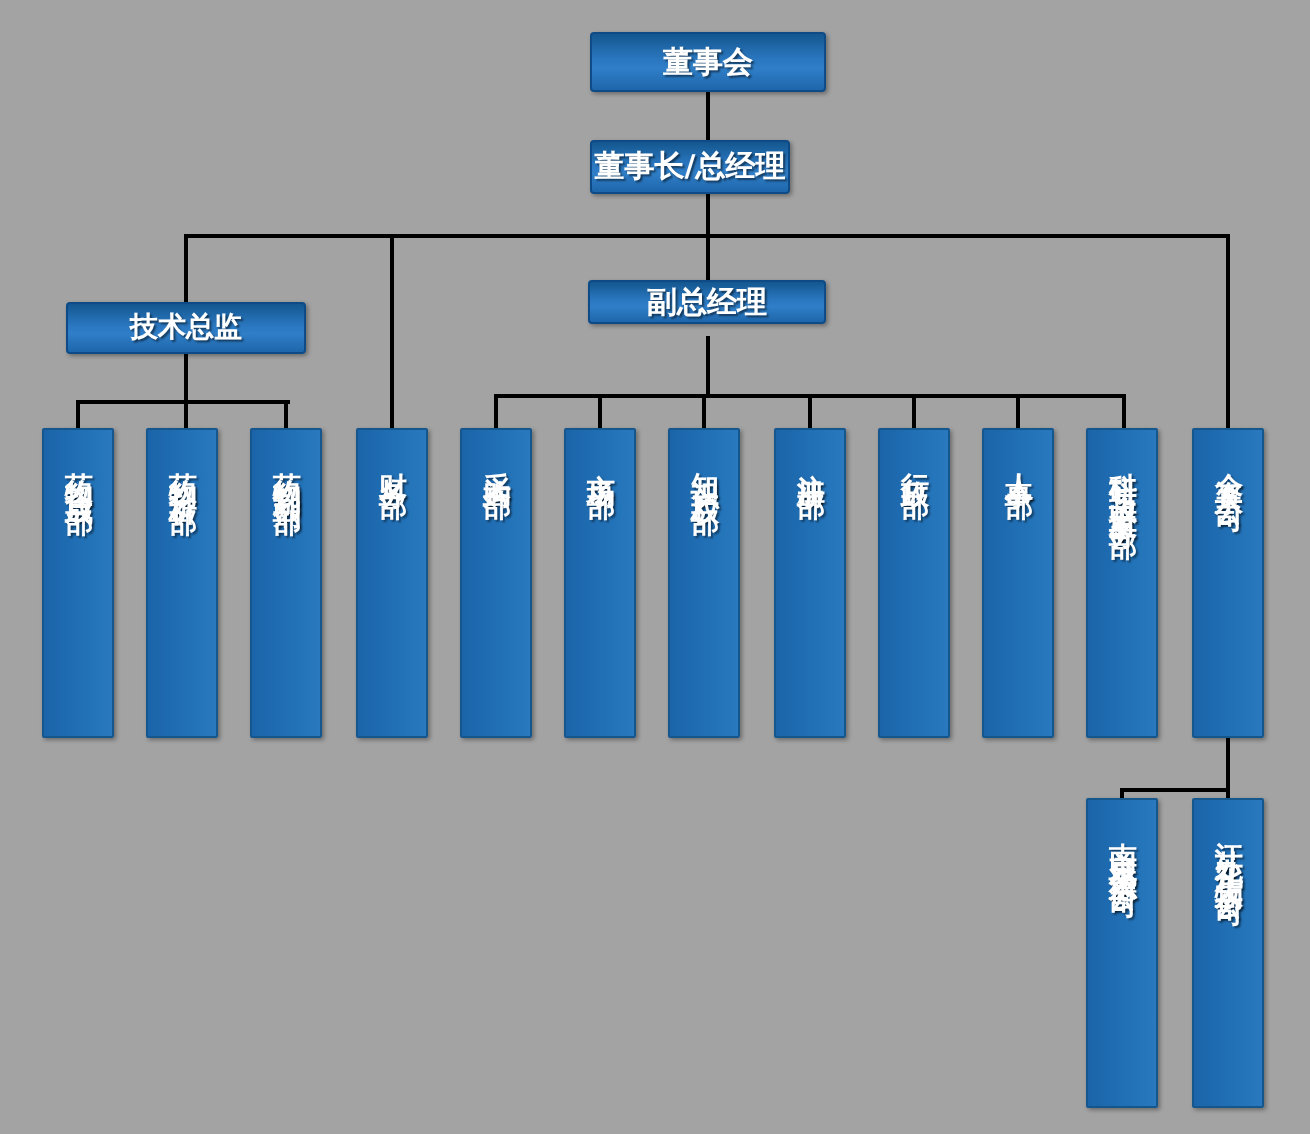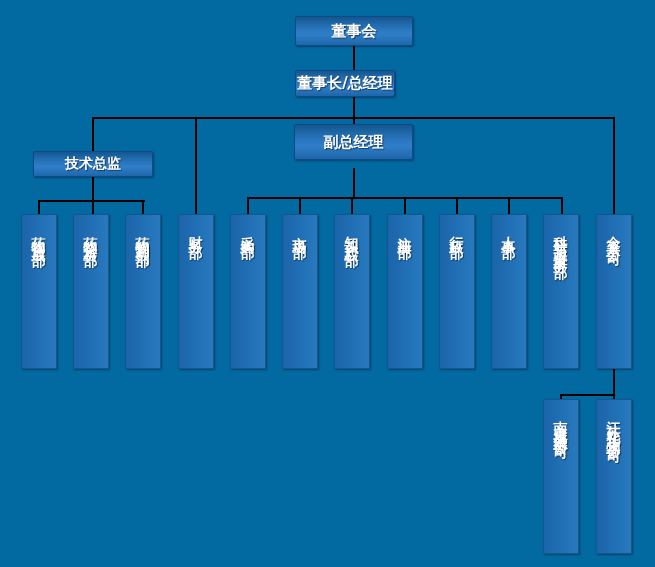--- a/index.html
+++ b/index.html
@@ -1,17 +1,17 @@
 <!DOCTYPE html>
 <html><head>
 <meta charset="utf-8">
 <style>
   html,body{margin:0;padding:0;background:#ffffff;font-family:"DejaVu Sans","Liberation Sans",sans-serif;}
   *{box-sizing:border-box;}
-  .canvas{position:relative;width:655px;height:567px;background:#0369a1;overflow:hidden;}
+  .canvas{position:relative;width:655px;height:567px;background:#a3a3a3;overflow:hidden;}
   .l{position:absolute;background:#000000;}
   .hbox{
     position:absolute;
     background:linear-gradient(to bottom,#14578f 0%,#2a77c0 45%,#2f7ec7 62%,#1e66ab 100%);
     border:1px solid #0d4a86;border-radius:2px;
     box-shadow:1px 1px 2px rgba(0,0,0,0.35);
     display:flex;align-items:center;justify-content:center;
     color:#ffffff;font-weight:bold;font-size:15px;
     text-shadow:1px 1px 1px rgba(0,0,0,0.5);
     white-space:nowrap;
@@ -66,21 +66,21 @@
 
   <div class="hbox" style="left:295px;top:16px;width:118px;height:30px">
     <span>董事会</span>
   </div>
   <div class="hbox" style="left:295px;top:70px;width:100px;height:27px">
     <span>董事长/总经理</span>
   </div>
   <div class="hbox" style="left:33px;top:151px;width:120px;height:26px;font-size:14px">
     <span>技术总监</span>
   </div>
-  <div class="hbox" style="left:294px;top:124px;width:119px;height:36px">
+  <div class="hbox" style="left:294px;top:140px;width:119px;height:22px">
     <span>副总经理</span>
   </div>
 
   <div class="vbox" style="left:21px">
     <span class="vtext">药物合成部</span>
   </div>
   <div class="vbox" style="left:73px">
     <span class="vtext">药物分析部</span>
   </div>
   <div class="vbox" style="left:125px">

